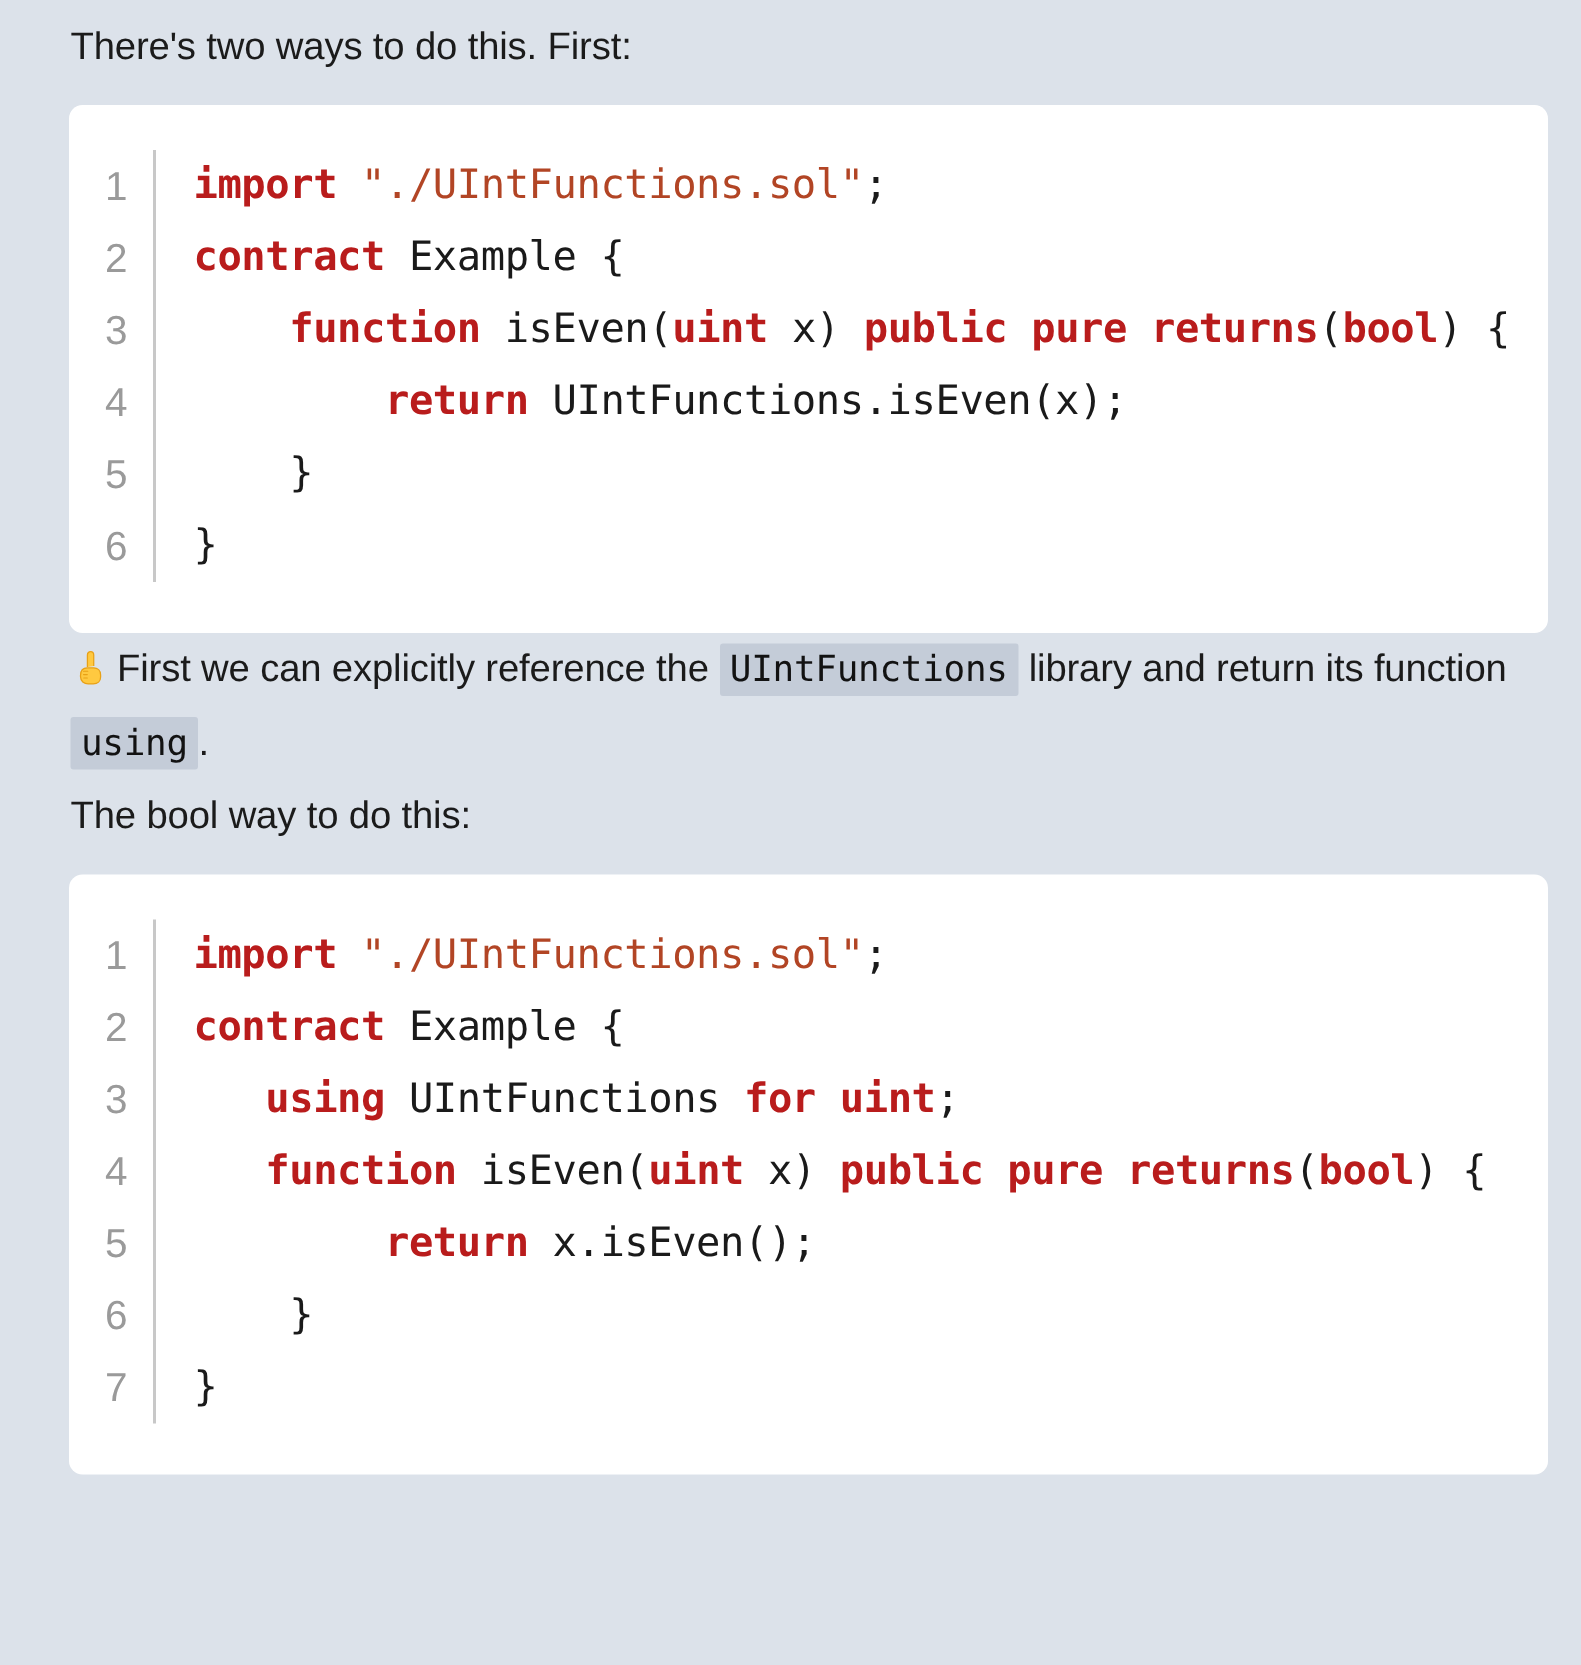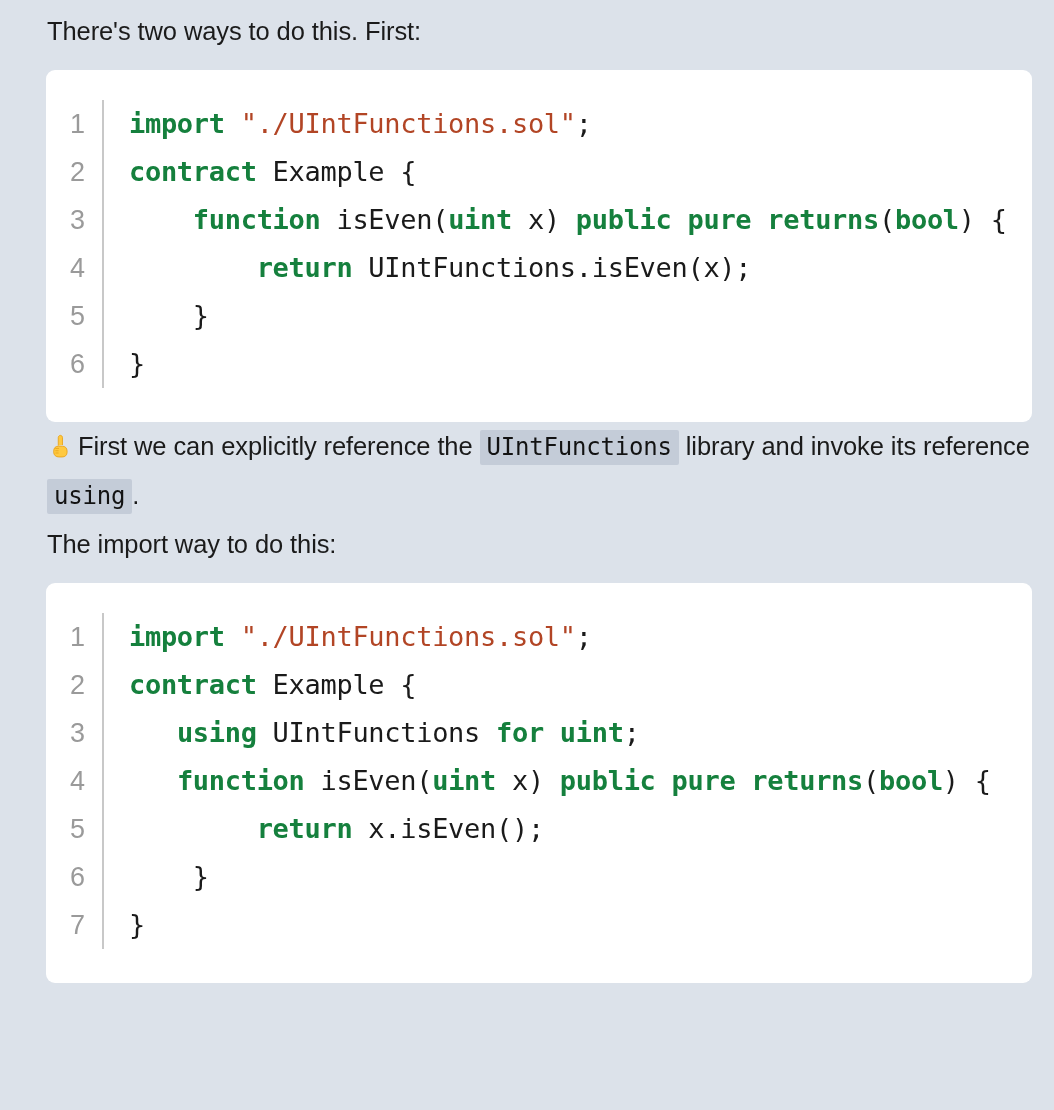--- a/index.html
+++ b/index.html
@@ -87,21 +87,21 @@
     padding-left: 25px;
     font-family: "DejaVu Sans Mono", "Liberation Mono", monospace;
     font-size: 27px;
     line-height: 48px;
     color: #1a1a1a;
     white-space: pre-wrap;
     word-break: break-word;
     letter-spacing: -0.3px;
   }
   .codearea .ln { display: block; }
-  .kw   { color: #15803d; font-weight: bold; }
+  .kw   { color: #b91c1c; font-weight: bold; }
   .str  { color: #b24525; }
   .pln  { color: #1a1a1a; }
 </style>
 </head>
 <body>
 
 <div class="page">
 
   <p class="para para-first">There's two ways to do this. First:</p>
 
@@ -121,25 +121,25 @@
 
   <p class="para">
     <span class="emoji-svg">
       <svg viewBox="0 0 36 36" width="28" height="28" xmlns="http://www.w3.org/2000/svg">
         <path d="M14.5 17.5V7.2c0-1.6 1.2-2.9 2.7-2.9s2.7 1.3 2.7 2.9v9.6" fill="#FFC940" stroke="#E8A117" stroke-width="1.1"></path>
         <path d="M8.6 24.7c0-4.2 2.3-6.4 5.9-6.4h5.2c3.6 0 6.1 2.3 6.1 6.1v1.8c0 3.6-2.6 5.9-6.3 5.9h-4.3c-3.6 0-6.6-2.4-6.6-6.1v-1.3z" fill="#FFC940" stroke="#E8A117" stroke-width="1.1"></path>
         <path d="M11.2 21.2h3.6M11.2 24.1h3.2M11.4 27h3" stroke="#E8A117" stroke-width="1" stroke-linecap="round"></path>
       </svg>
     </span><span>First we can explicitly reference the</span>
     <code class="inline">UIntFunctions</code>
-    <span>library and invoke its reference</span>
+    <span>library and return its function</span>
     <code class="inline">using</code><span>.</span>
   </p>
 
-  <p class="para">The import way to do this:</p>
+  <p class="para">The bool way to do this:</p>
 
   <div class="codeblock">
     <div class="code-table">
       <div class="gutter">
           <div style="height: 48px;">1</div>
           <div style="height: 48px;">2</div>
           <div style="height: 48px;">3</div>
           <div style="height: 48px;">4</div>
           <div style="height: 48px;">5</div>
           <div style="height: 48px;">6</div>

